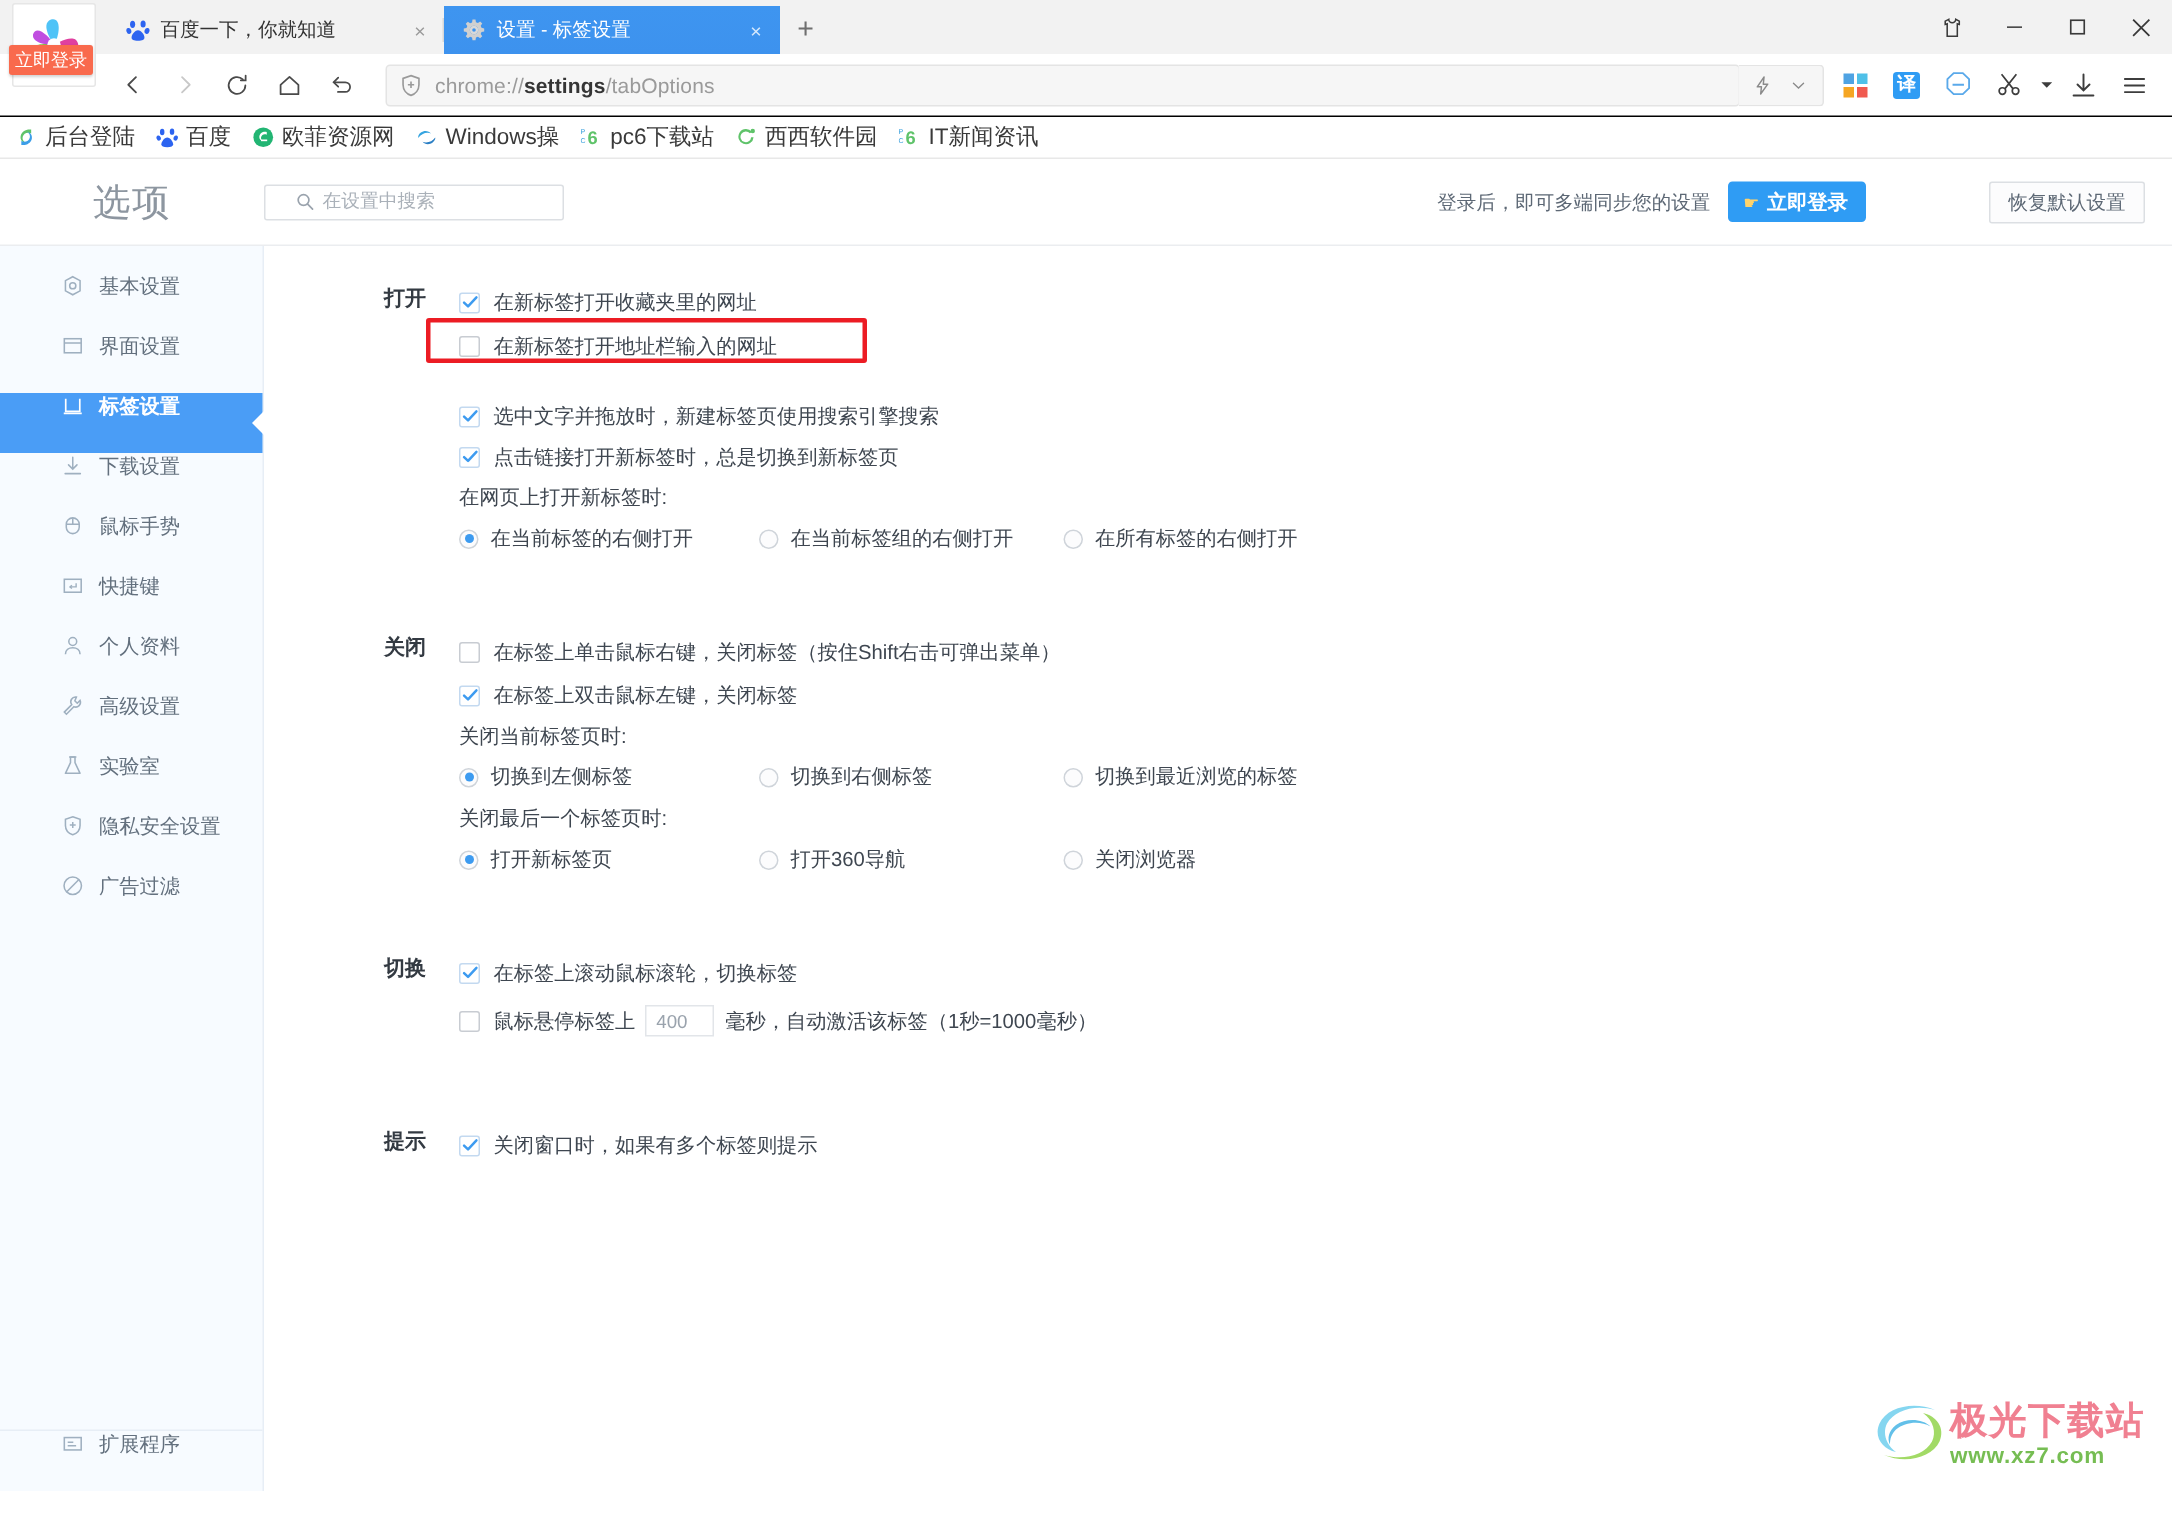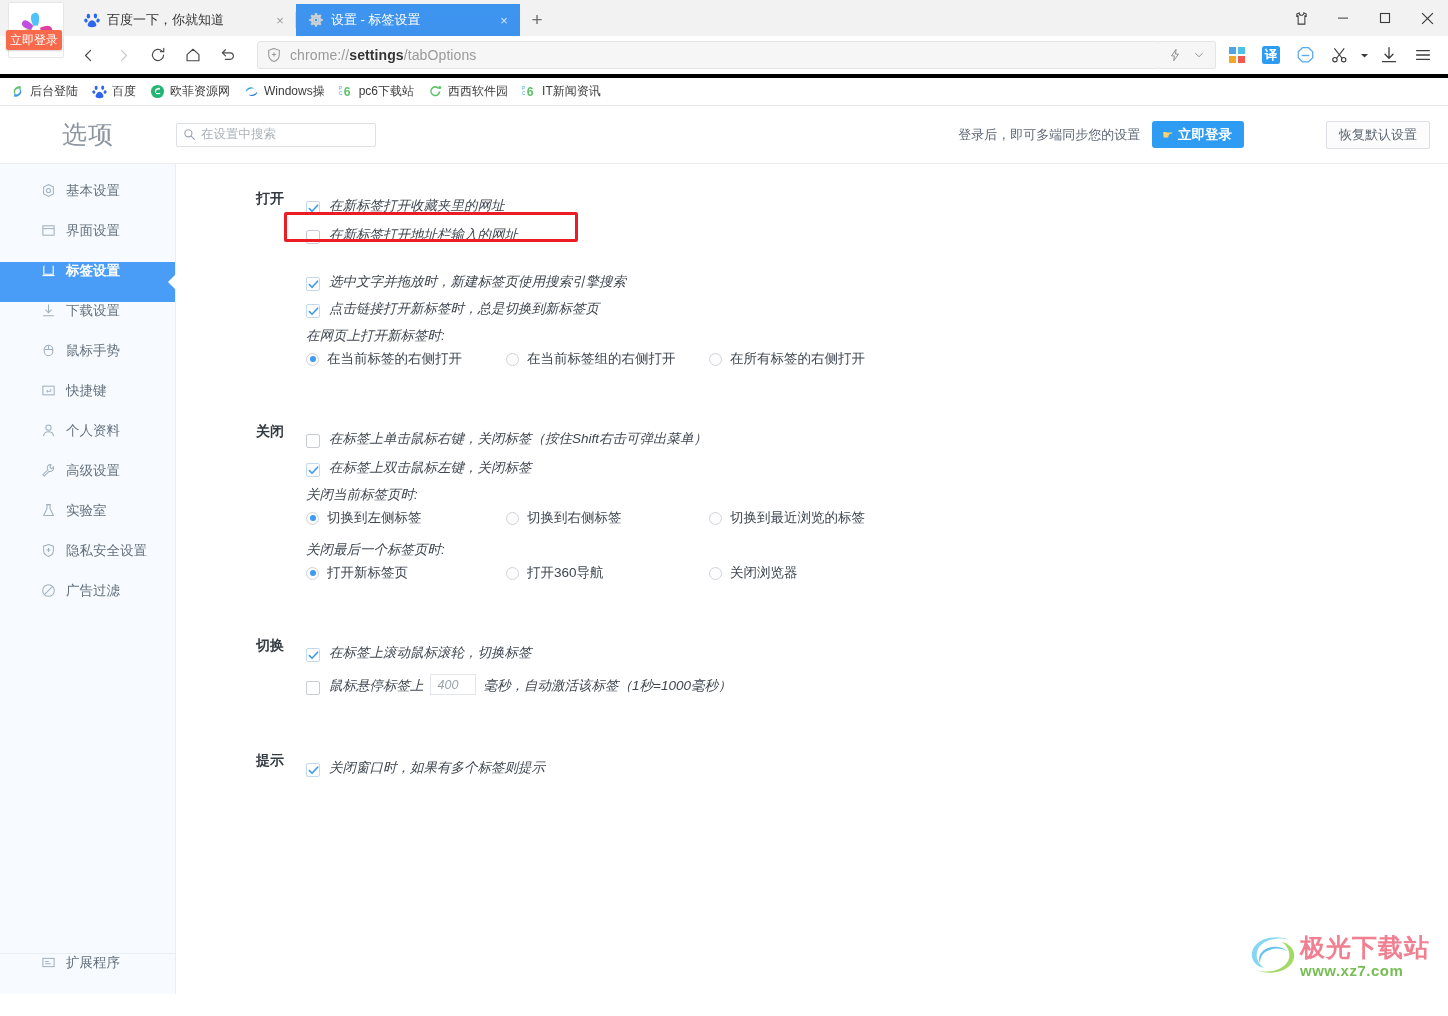--- a/index.html
+++ b/index.html
@@ -88,21 +88,21 @@
     display:flex; align-items:center; justify-content:center;
     color:#444;
   }
 
   
   .navbar {
     height: 42px;
     background: #ffffff;
     display: flex; align-items: center;
     padding-left: 72px;
-    border-bottom: 4px solid #000000;
+    border-bottom: 1px solid #000000;
     position: relative;
   }
   .navbtn {
     width: 32px; height: 32px; margin-right: 3px;
     display:flex; align-items:center; justify-content:center;
     color:#4a4a4a;
   }
   .navbtn.disabled { color: #c8c8c8; }
   .urlbar {
     flex: 1 1 auto;
@@ -129,21 +129,21 @@
     height: 28px;
     background:#fff;
     display:flex; align-items:center;
     padding-left: 10px;
     border-bottom:1px solid #e8e8e8;
     font-size: 12px;
     color:#3c3c3c;
   }
   .bm { display:flex; align-items:center; margin-right: 14px; white-space:nowrap; }
   .bm-ico { width:15px; height:15px; margin-right:5px; flex:0 0 15px; }
-  .bm-label { font-size:12px; color:#3a3a3a; }
+  .bm-label { font-size:15px; color:#3a3a3a; }
 
   
   .settings-header {
     height: 58px;
     background:#fff;
     display:flex; align-items:center;
     border-bottom:1px solid #ebedf0;
     position:relative;
   }
   .opt-title {
@@ -152,21 +152,21 @@
     font-size: 25px;
     color:#8d96a0;
     font-weight: 400;
     letter-spacing:1px;
   }
   .search-box {
     width: 200px; height: 24px;
     border:1px solid #dcdfe3;
     border-radius:2px;
     display:flex; align-items:center;
-    padding: 0 6px;
+    padding: 0 20px;
     margin-left: 0px;
   }
   .search-box .sico { width:13px; height:13px; margin-right:5px; color:#9aa3ad; flex:0 0 13px; }
   .search-box .sph { font-size:12.5px; color:#aab1b9; }
   .header-right {
     margin-left:auto; display:flex; align-items:center; padding-right:18px;
   }
   .sync-text { font-size:13px; color:#5d6875; margin-right:12px; }
   .login-btn {
     background:#2f9cf4;
@@ -245,21 +245,21 @@
     flex: 0 0 130px;
     text-align:right;
     padding-right: 22px;
     font-size:14px;
     font-weight:700;
     color:#333a42;
     padding-top: 2px;
   }
   .group-body { flex:1 1 auto; }
 
-  .row { display:flex; align-items:flex-end; height: 27px; position:relative;font-style:italic; }
+  .row { display:flex; align-items:center; height: 27px; position:relative; }
   .row.tall { height: 29px; }
 
   .cb {
     width:14px; height:14px; flex:0 0 14px;
     border:1px solid #c8ccd2;
     border-radius:2px;
     background:#fff;
     display:flex; align-items:center; justify-content:center;
     margin-right:9px;
   }

